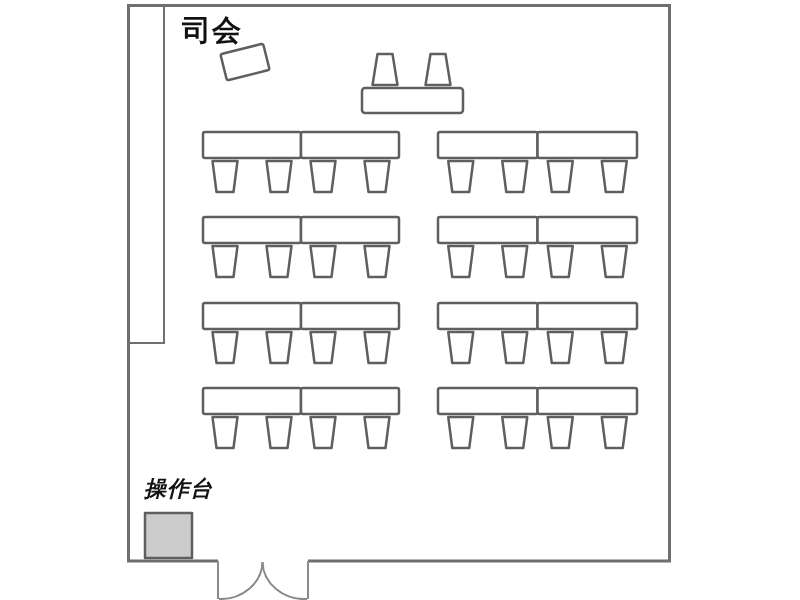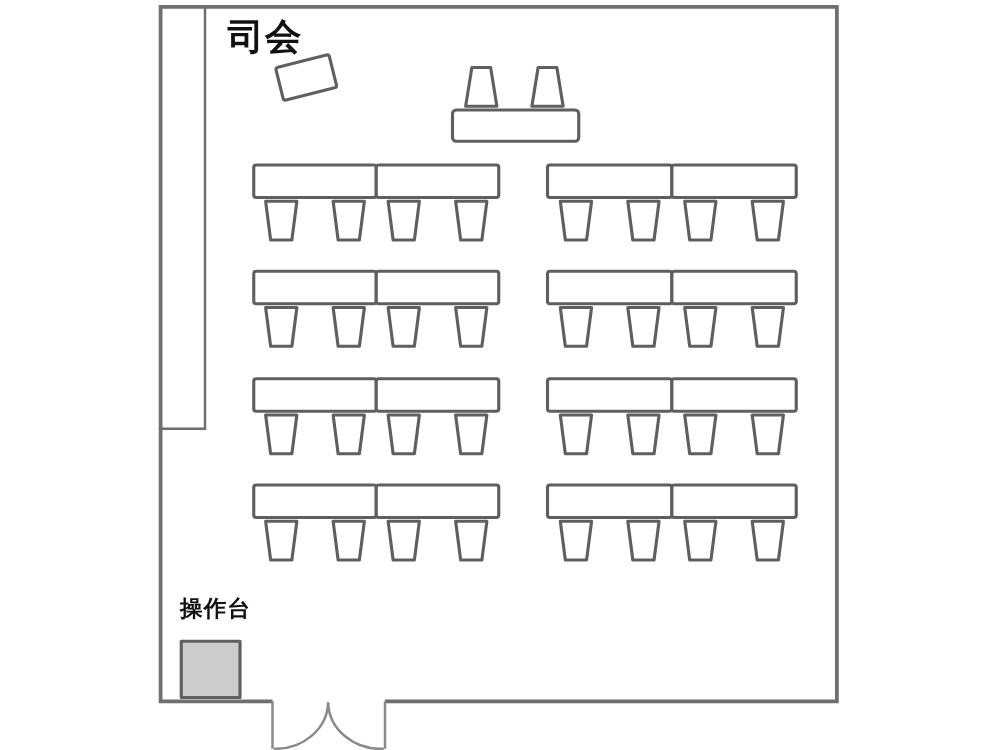--- a/index.html
+++ b/index.html
@@ -33,21 +33,22 @@
     letter-spacing: 1px;
   }
   .mc-label {
     left: 182px;
     top: 16px;
     font-size: 29px;
   }
   .console-label {
     left: 144px;
     top: 478px;
-    font-size: 18px;
+    font-size: 22px;
+    font-style: italic;
   }
 </style>
 </head>
 <body>
 
 <div class="canvas">
   <svg class="plan-svg" viewBox="0 0 800 600" xmlns="http://www.w3.org/2000/svg">
       <path d="M 218 561 L 128.5 561 L 128.5 5.5 L 669.5 5.5 L 669.5 561 L 308 561" fill="none" stroke="#6f6f6f" stroke-width="3" stroke-linejoin="miter"></path>
       <path d="M 164 4 V 343 H 127" fill="none" stroke="#6f6f6f" stroke-width="2"></path>
       <line x1="218" y1="561" x2="218" y2="599" stroke="#8a8a8a" stroke-width="2"></line>

